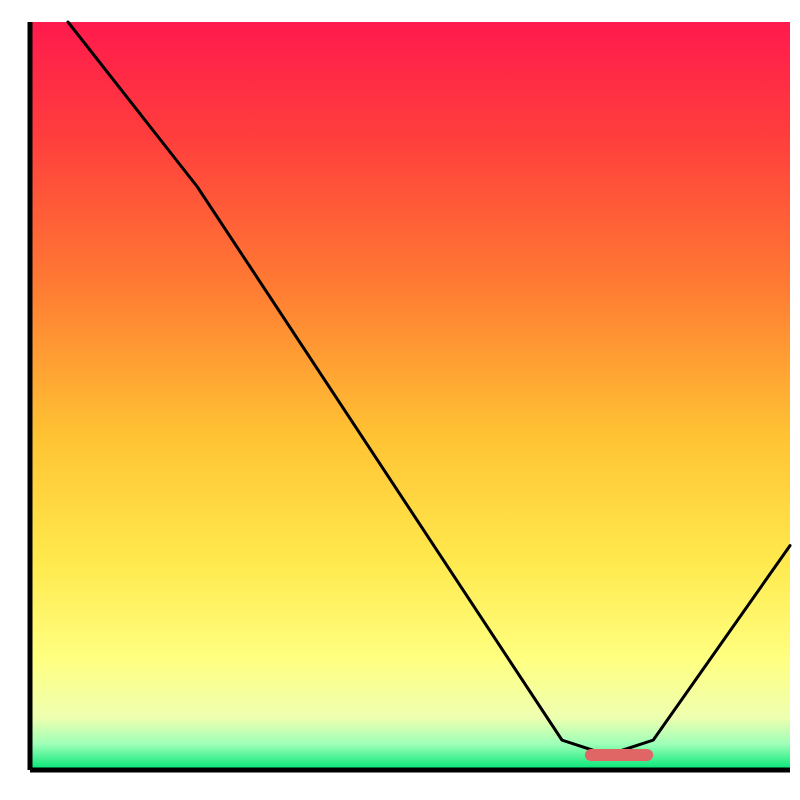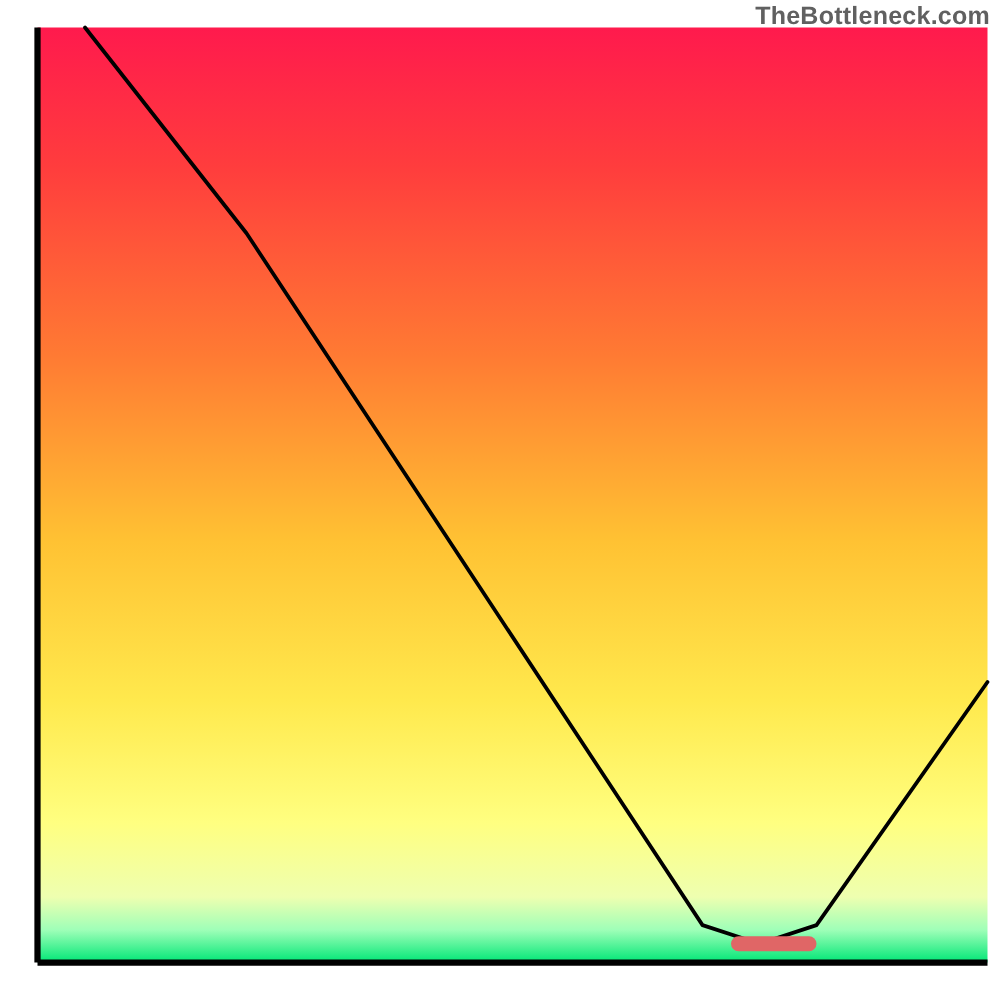--- a/index.html
+++ b/index.html
@@ -53,14 +53,13 @@
     <rect id="plot-bg" fill="url(#bg-grad)" x="30" y="22" width="760" height="748"></rect>
 
     <path id="curve" fill="none" stroke-width="3" stroke-linejoin="round" stroke-linecap="round" d="M68.0 22.0 L197.2 186.6 L562.0 740.1 L607.6 755.0 L653.2 740.1 L790.0 545.6" stroke="#000000"></path>
 
     <rect id="marker" rx="6" ry="6" height="12" x="584.8" width="68.39999999999998" y="749.04" fill="#e06666"></rect>
 
     <line id="y-axis" stroke-width="5" x1="30" x2="30" y1="22" y2="770" stroke="#000000"></line>
     <line id="x-axis" stroke-width="5" x1="30" x2="790" y1="770" y2="770" stroke="#000000"></line>
   </svg>
 
-  <div class="watermark">TheBottleneck.com</div>
 </div>
 
 </body></html>

